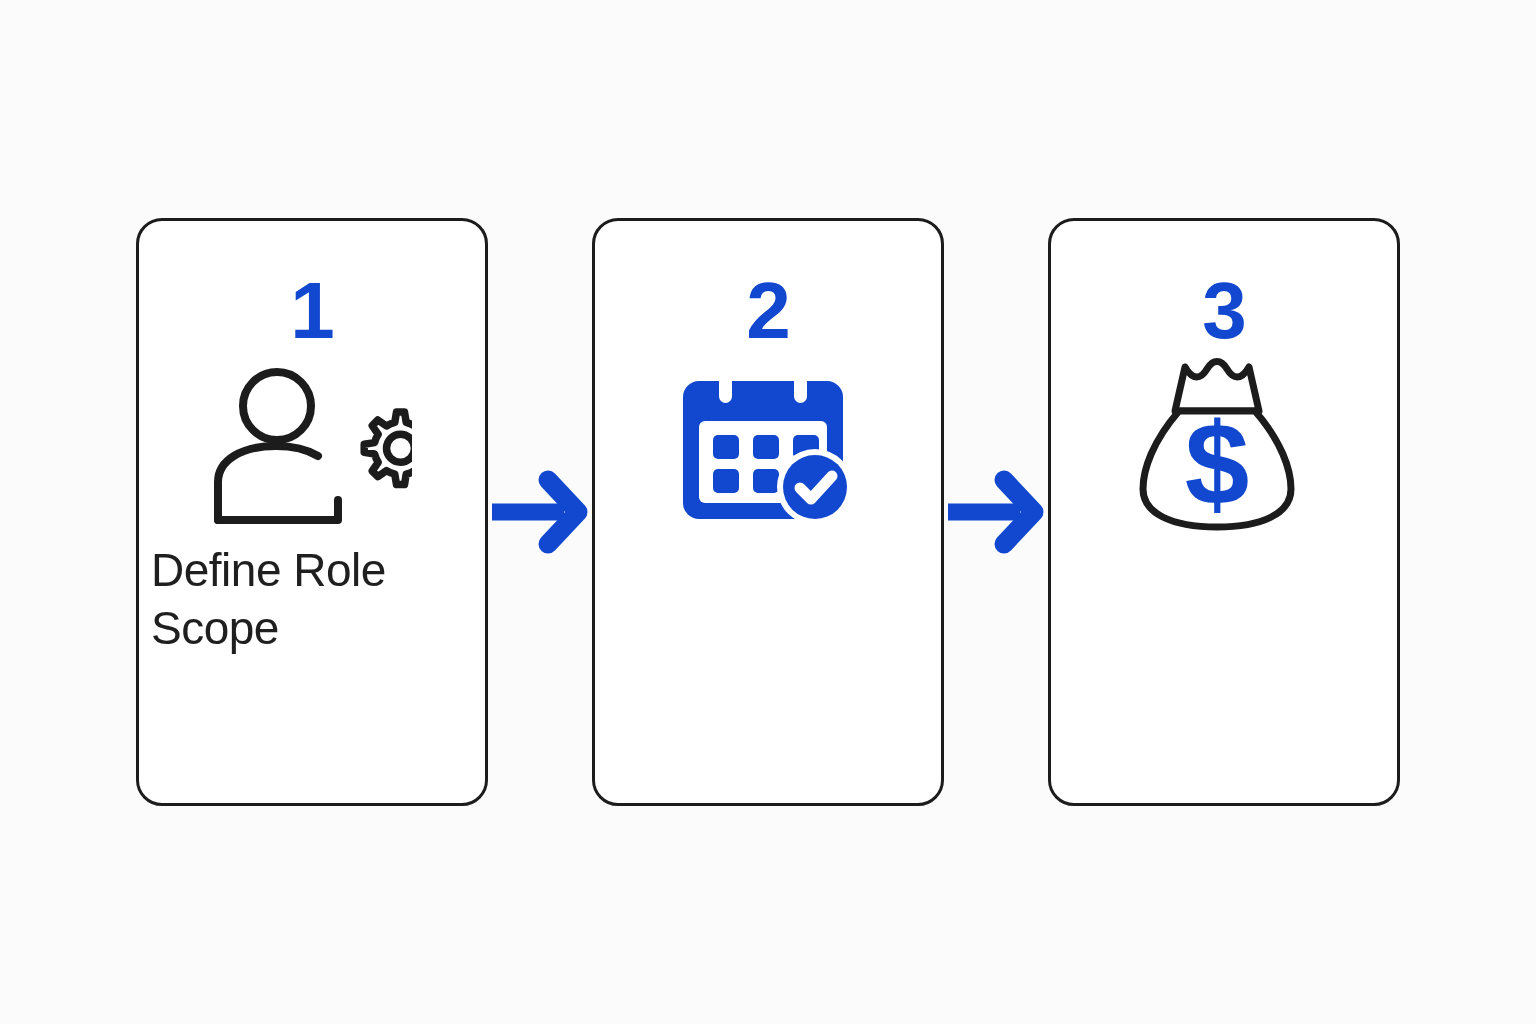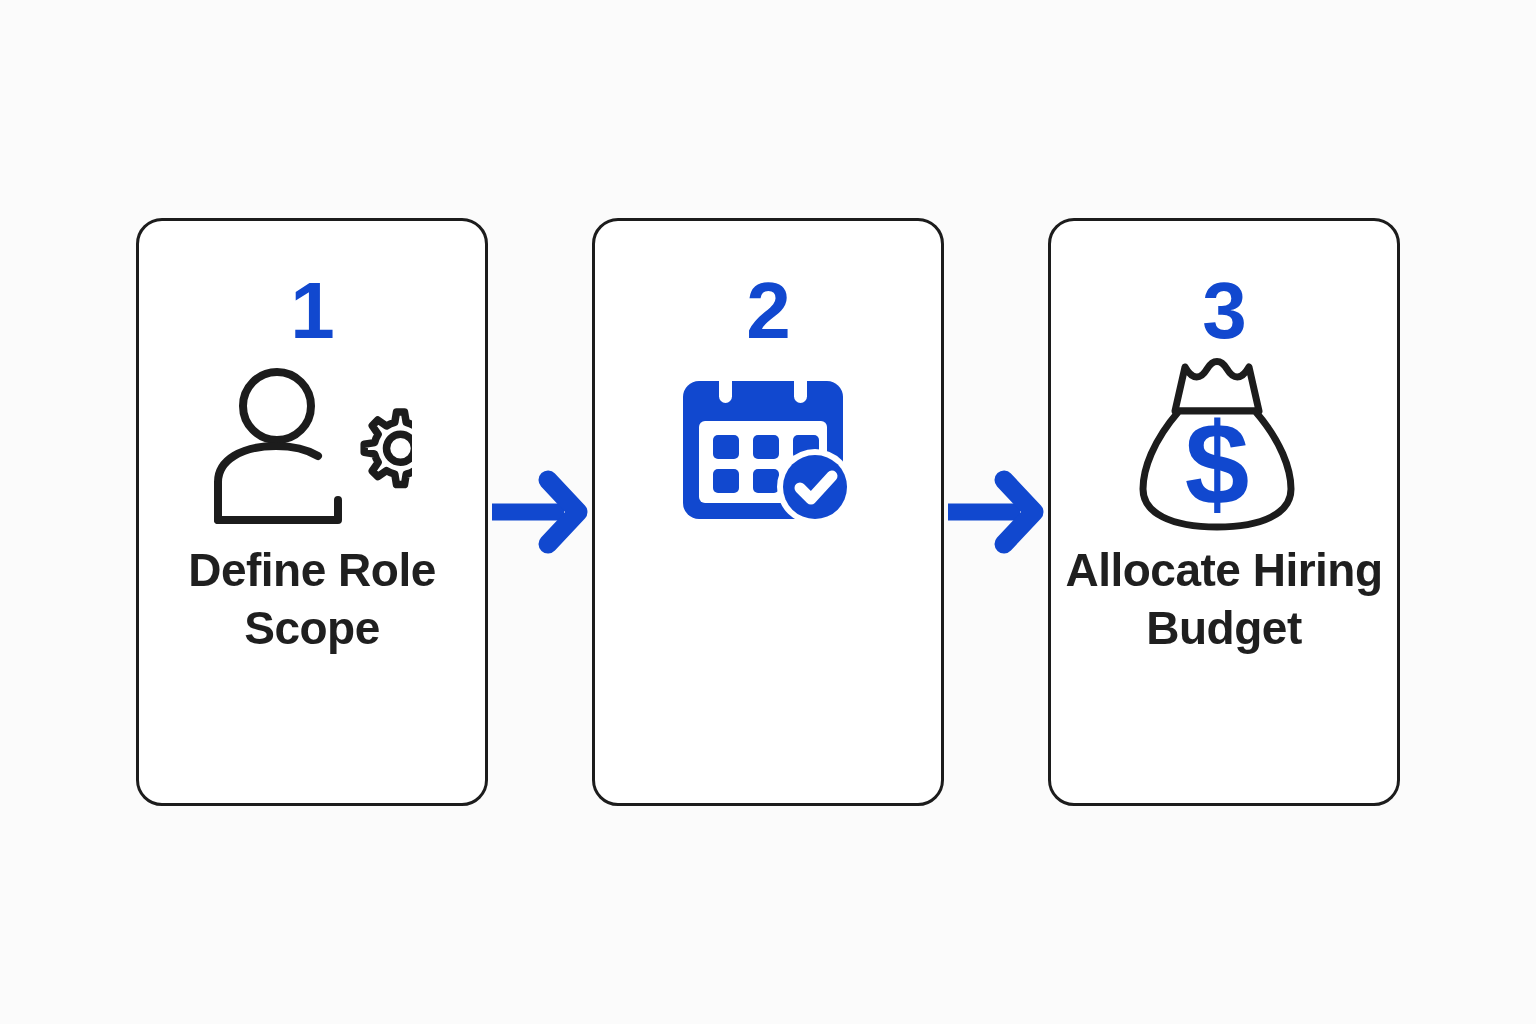--- a/index.html
+++ b/index.html
@@ -65,24 +65,24 @@
     height: 180px;
     display: flex;
     align-items: center;
     justify-content: center;
     margin-top: 2px;
   }
 
   .card-label {
     margin-top: 6px;
     font-size: 46px;
-    font-weight: bold;
+    font-weight: normal;
     line-height: 58px;
     color: #1f1f1f;
-    text-align: center;
+    text-align: left;
     letter-spacing: -0.5px;
     width: 100%;
     padding: 0 12px;
     box-sizing: border-box;
   }
 
   .connector {
     flex: 0 0 auto;
     width: 104px;
     height: 588px;
@@ -182,17 +182,16 @@
           <path d="M46 10 C54 24 62 22 68 12 C74 2 82 2 88 12 C94 22 102 24 110 10
                    L120 54 L36 54 Z" fill="#ffffff" stroke="#1c1c1c" stroke-width="7" stroke-linejoin="round"></path>
 
           <path d="M40 54 C14 84 4 112 4 132 C4 156 32 170 78 170 C124 170 152 156 152 132
                    C152 112 142 84 116 54 Z" fill="#ffffff" stroke="#1c1c1c" stroke-width="7" stroke-linejoin="round"></path>
 
           <text x="78" y="147" font-family="'Liberation Sans', sans-serif" font-size="116" font-weight="bold" fill="#1148cf" text-anchor="middle">$</text>
         </svg>
       </div>
 
-      <div class="card-label">Allocate Hiring Budget</div>
     </div>
 
   </div>
 </div>
 
 </body></html>

